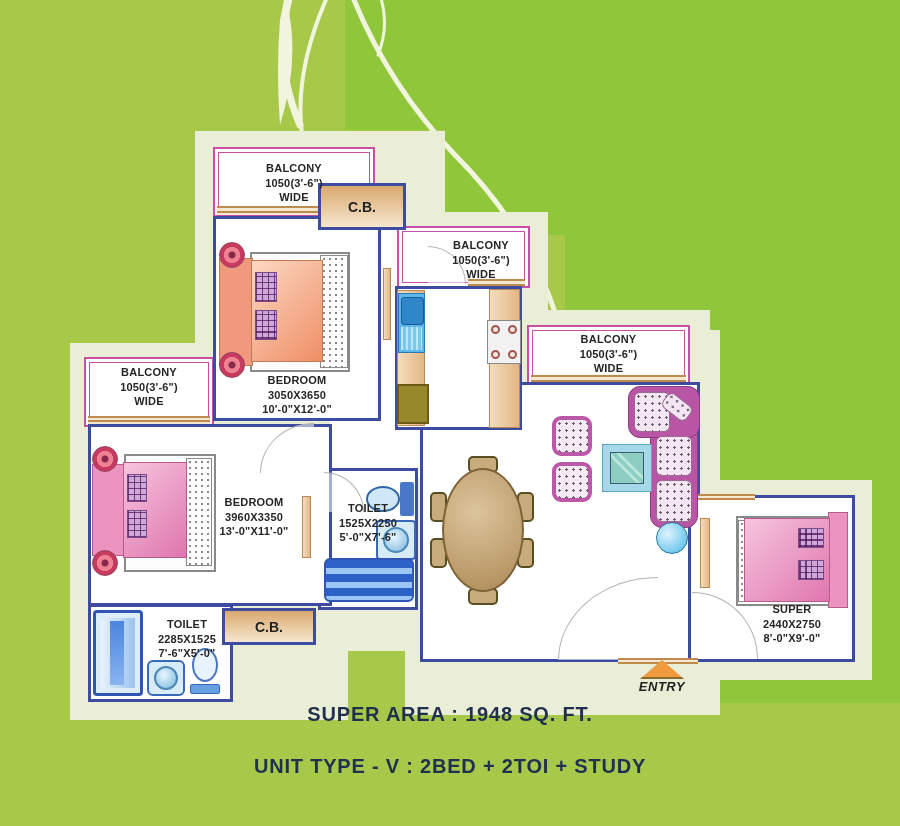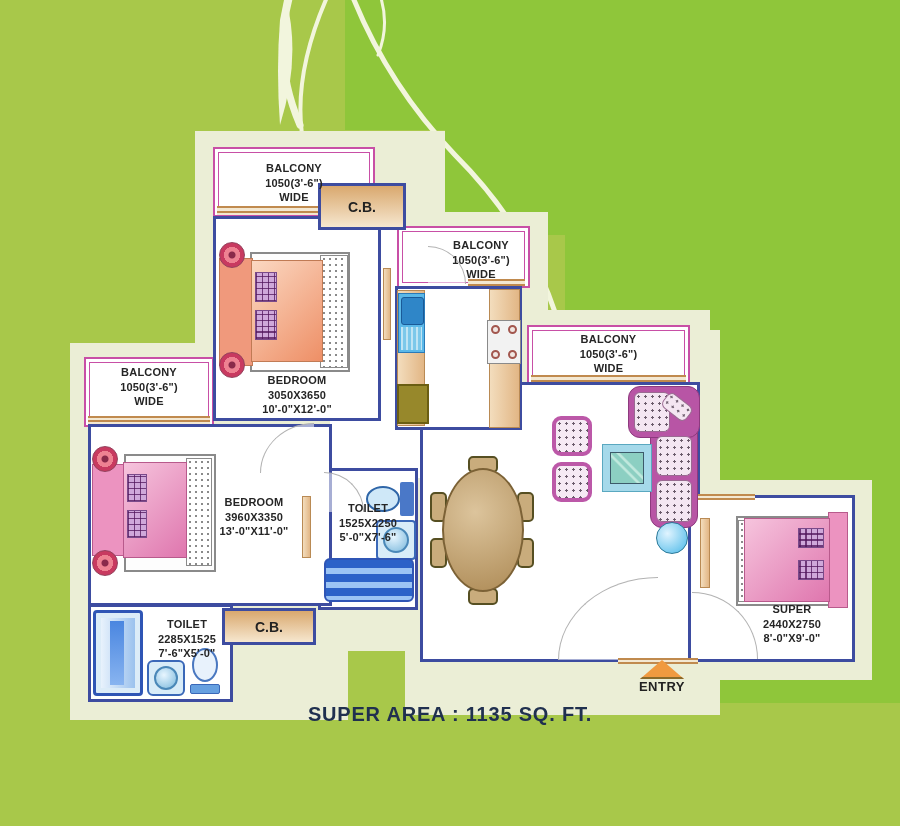--- a/index.html
+++ b/index.html
@@ -35,21 +35,21 @@
        background:rgba(255,255,255,.55);box-sizing:border-box;}
   .sofaBase{background:#b855a5;border-radius:12px;border:1px solid #8d3a7e;box-sizing:border-box;}
   .cushion{background-color:#f4e6f2;background-image:radial-gradient(#6a5a6a 1px,transparent 1.2px);background-size:7px 7px;
            border:1px solid #9a6a92;border-radius:6px;box-sizing:border-box;}
   .ottoman{background-color:#f6eaf4;background-image:radial-gradient(#6a5a6a 1px,transparent 1.2px);background-size:7px 7px;
            border:4px solid #bc58a8;border-radius:9px;box-sizing:border-box;}
   .chair{background:#c9ac7c;border:2px solid #564f22;border-radius:5px;box-sizing:border-box;}
   .burner{width:9px;height:9px;border-radius:50%;border:2.5px solid #a2564e;background:#f0e6e2;position:absolute;box-sizing:border-box;}
   .footer-line{width:900px;text-align:center;font-weight:bold;font-size:20px;color:#20304f;letter-spacing:.8px;}
   .entry-tri{background:#f09a40;clip-path:polygon(50% 0,100% 100%,0 100%);border-bottom:2px solid #8a6a2a;box-sizing:border-box;}
-  .entry-lbl{font-weight:bold;font-size:13px;color:#222;letter-spacing:.5px;}
+  .entry-lbl{font-weight:bold;font-size:13px;color:#222;letter-spacing:.5px;font-style:italic;}
 </style>
 </head>
 <body>
 
 <div class="stage">
 
   <div class="abs bright" style="left:345px;top:0;width:555px;height:130px;"></div>
   <div class="abs bright" style="left:445px;top:130px;width:455px;height:105px;"></div>
   <div class="abs bright" style="left:565px;top:235px;width:335px;height:85px;"></div>
   <div class="abs bright" style="left:705px;top:320px;width:195px;height:160px;"></div>
@@ -233,16 +233,19 @@
       <span>2285X1525</span>
       <span>7'-6"X5'-0"</span>
   </div>
   <div class="abs rlabel" style="left:722px;top:600px;width:140px;height:48px;">
     <span>SUPER</span>
       <span>2440X2750</span>
       <span>8'-0"X9'-0"</span>
   </div>
 
   <div class="abs footer-line" style="left:0;top:703px;">
-    <span>SUPER AREA : 1135 SQ. FT.</span>
+    <span>SUPER AREA : 1948 SQ. FT.</span>
+  </div>
+  <div class="abs footer-line" style="left:0;top:755px;">
+    <span>UNIT TYPE - V :  2BED + 2TOI + STUDY</span>
   </div>
 
 </div>
 
 </body></html>

